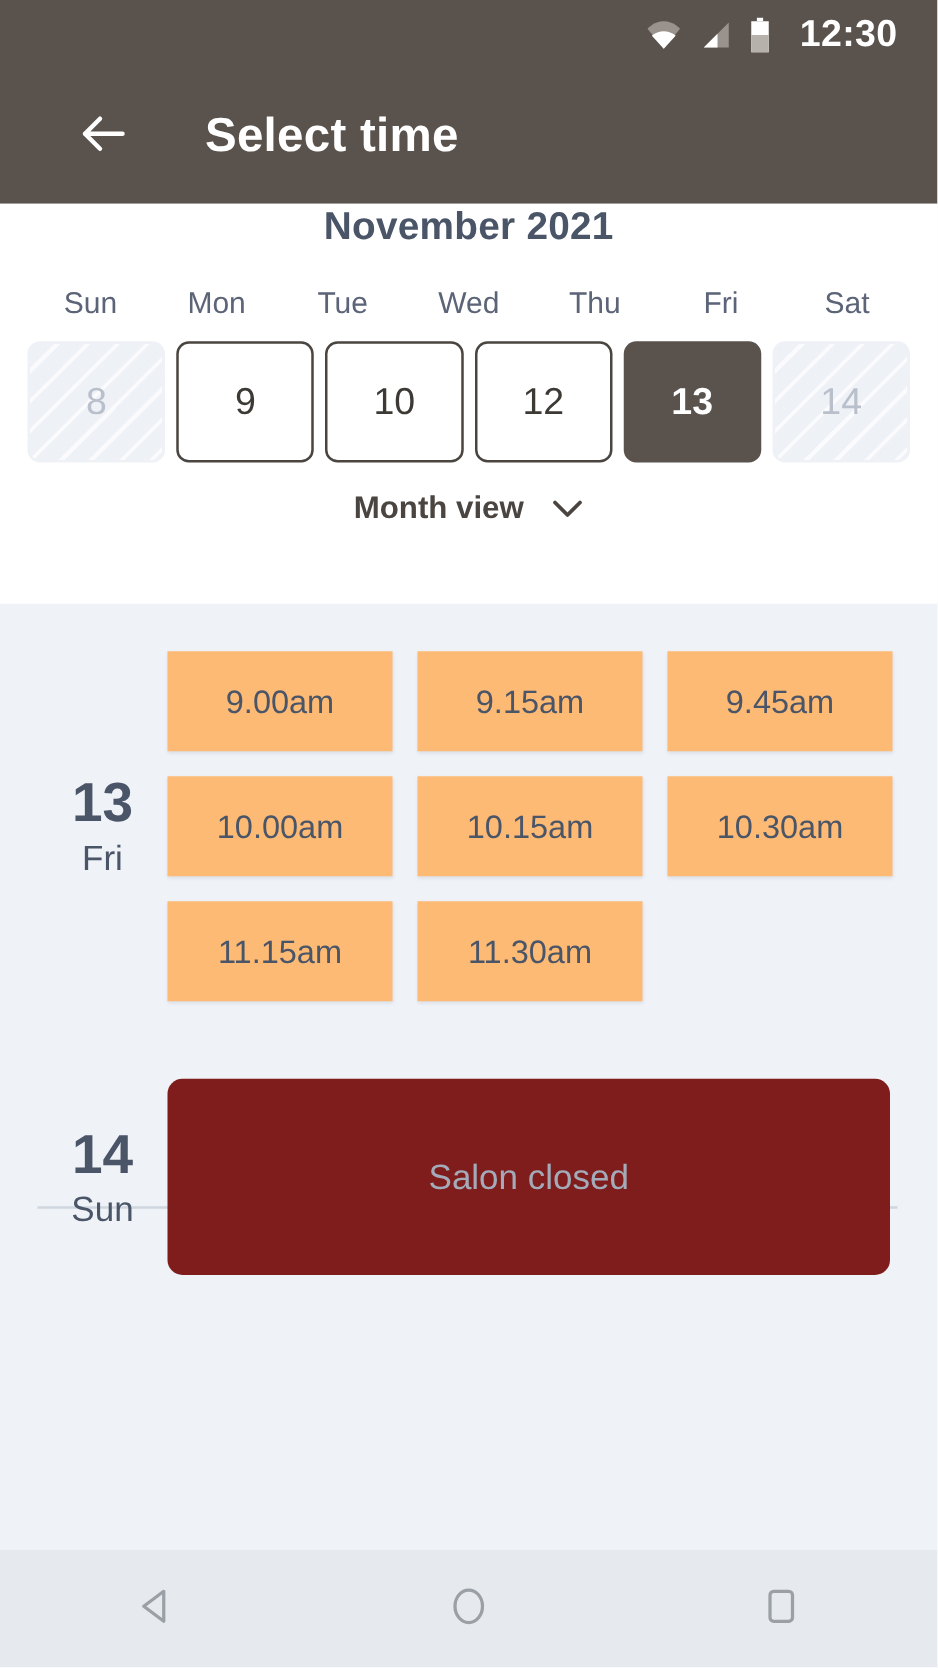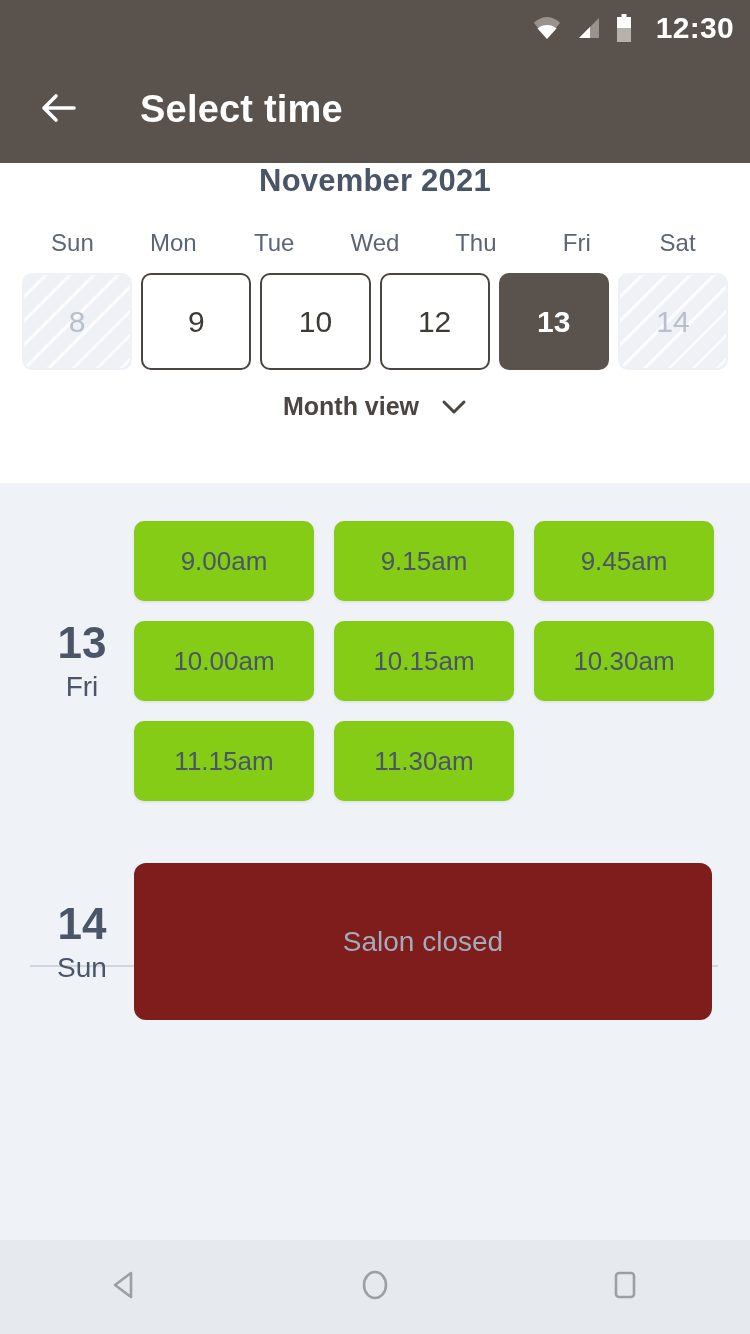--- a/index.html
+++ b/index.html
@@ -22,21 +22,21 @@
   
   .statusbar {
     position: absolute;
     top: 0; left: 0;
     width: 750px;
     height: 56px;
     background: #5a524c;
     display: flex;
     align-items: center;
     justify-content: flex-end;
-    padding-right: 16px;
+    padding-right: 32px;
   }
   .status-icons {
     display: flex;
     align-items: center;
     gap: 14px;
   }
   .wifi-icon { width: 30px; height: 30px; position: relative; display:block; }
   .signal-icon { width: 26px; height: 26px; position: relative; display:block; }
   .battery-icon { width: 16px; height: 28px; position: relative; display:block; }
   .status-time {
@@ -50,20 +50,21 @@
 
   
   .appbar {
     position: absolute;
     top: 56px; left: 0;
     width: 750px;
     height: 107px;
     background: #5a524c;
     display: flex;
     align-items: center;
+    padding-left: 24px;
   }
   .back-btn {
     width: 72px;
     height: 72px;
     margin-left: 22px;
     display: flex;
     align-items: center;
     justify-content: center;
     cursor: pointer;
   }
@@ -201,22 +202,22 @@
   .slots-grid {
     flex: 1;
     display: flex;
     flex-wrap: wrap;
     gap: 20px;
     padding-right: 30px;
   }
   .slot {
     width: 180px;
     height: 80px;
-    background: #84cc16;
-    border-radius: 10px;
+    background: #fdba74;
+    border-radius: 0;
     display: flex;
     align-items: center;
     justify-content: center;
     color: #4a5568;
     font-size: 26px;
     box-shadow: 0 1px 3px rgba(80,95,120,0.14);
     cursor: pointer;
   }
 
   .divider {

